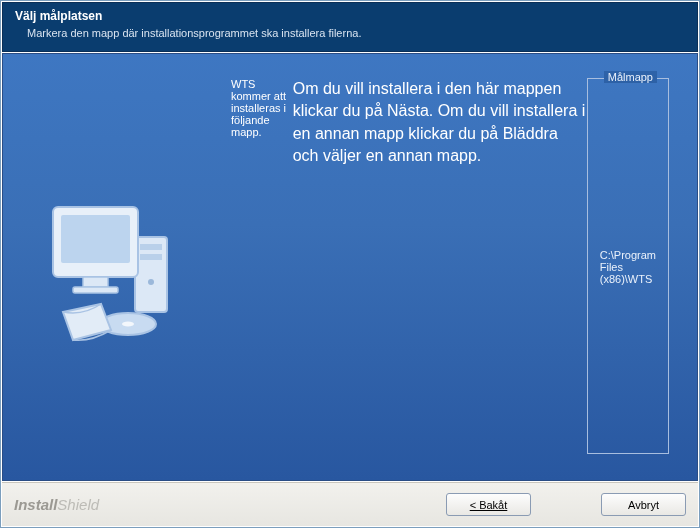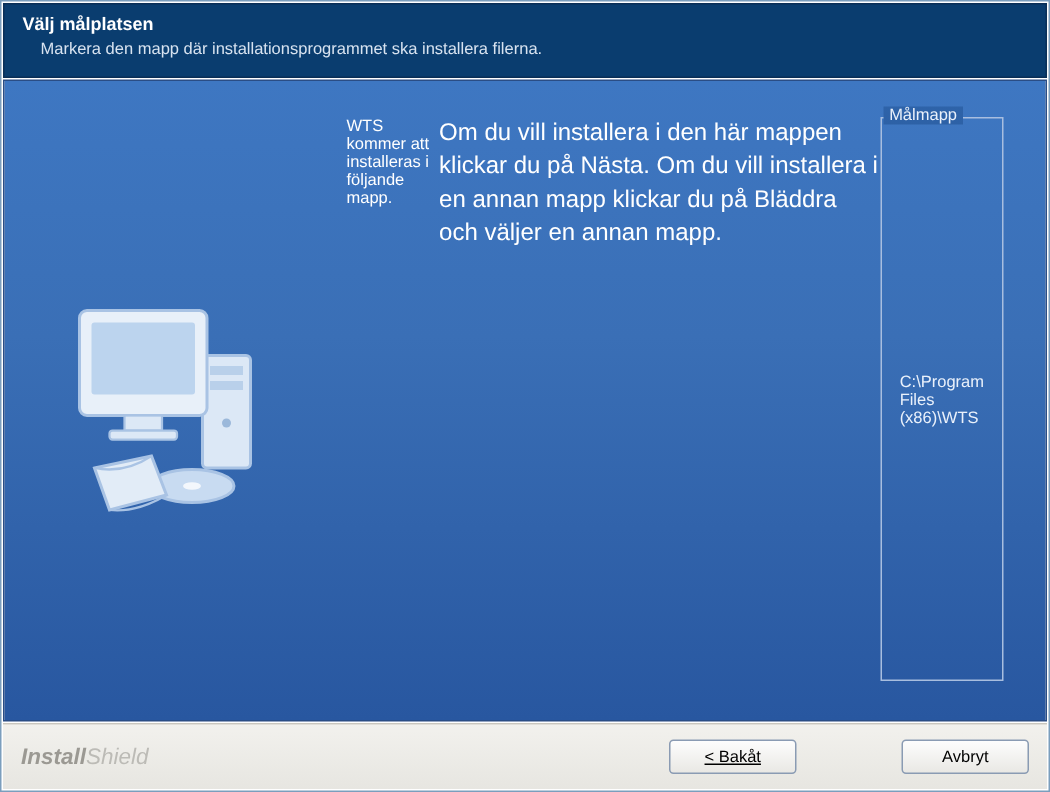--- a/index.html
+++ b/index.html
@@ -82,21 +82,21 @@
     padding: 16px 12px 14px 12px;
     position: relative;
     display: flex;
     align-items: center;
     gap: 12px;
     margin-bottom: 6px;
   }
   .dest-legend {
     position: absolute;
     top: -8px;
-    left: 1px;
+    left: 16px;
     background: linear-gradient(to bottom, #2e63a9, #2d61a6);
     padding: 0 4px;
     font-size: 11px;
     color: #eaf1fb;
   }
   .dest-path { flex: 1; color: #eaf1fb; font-size: 11px; }
   .browse-btn {
     width: 95px;
     height: 23px;
     background: linear-gradient(to bottom, #fdfdfd, #e9e8e4);

